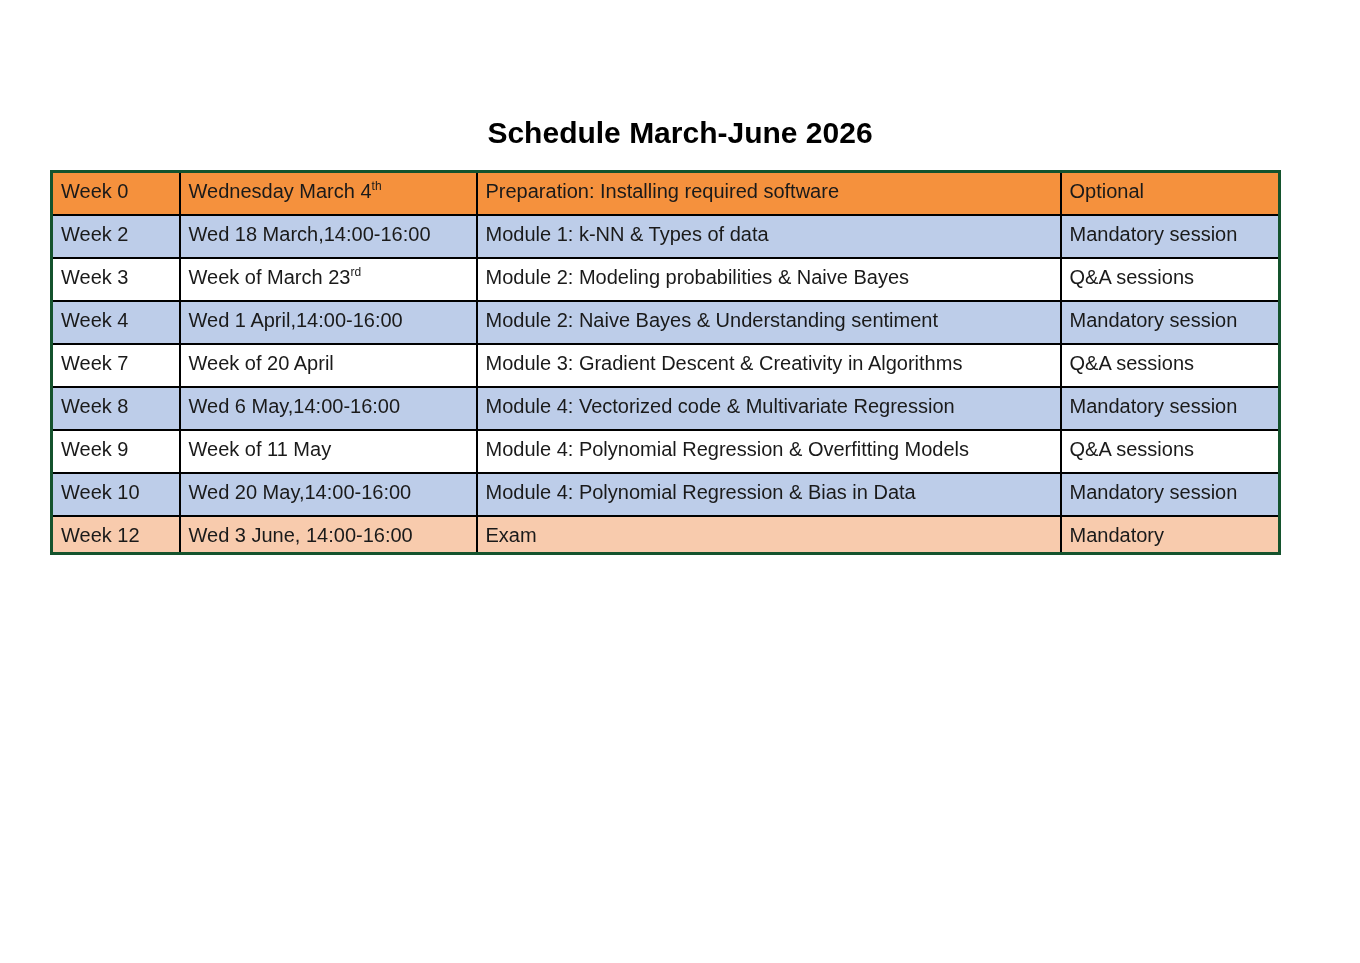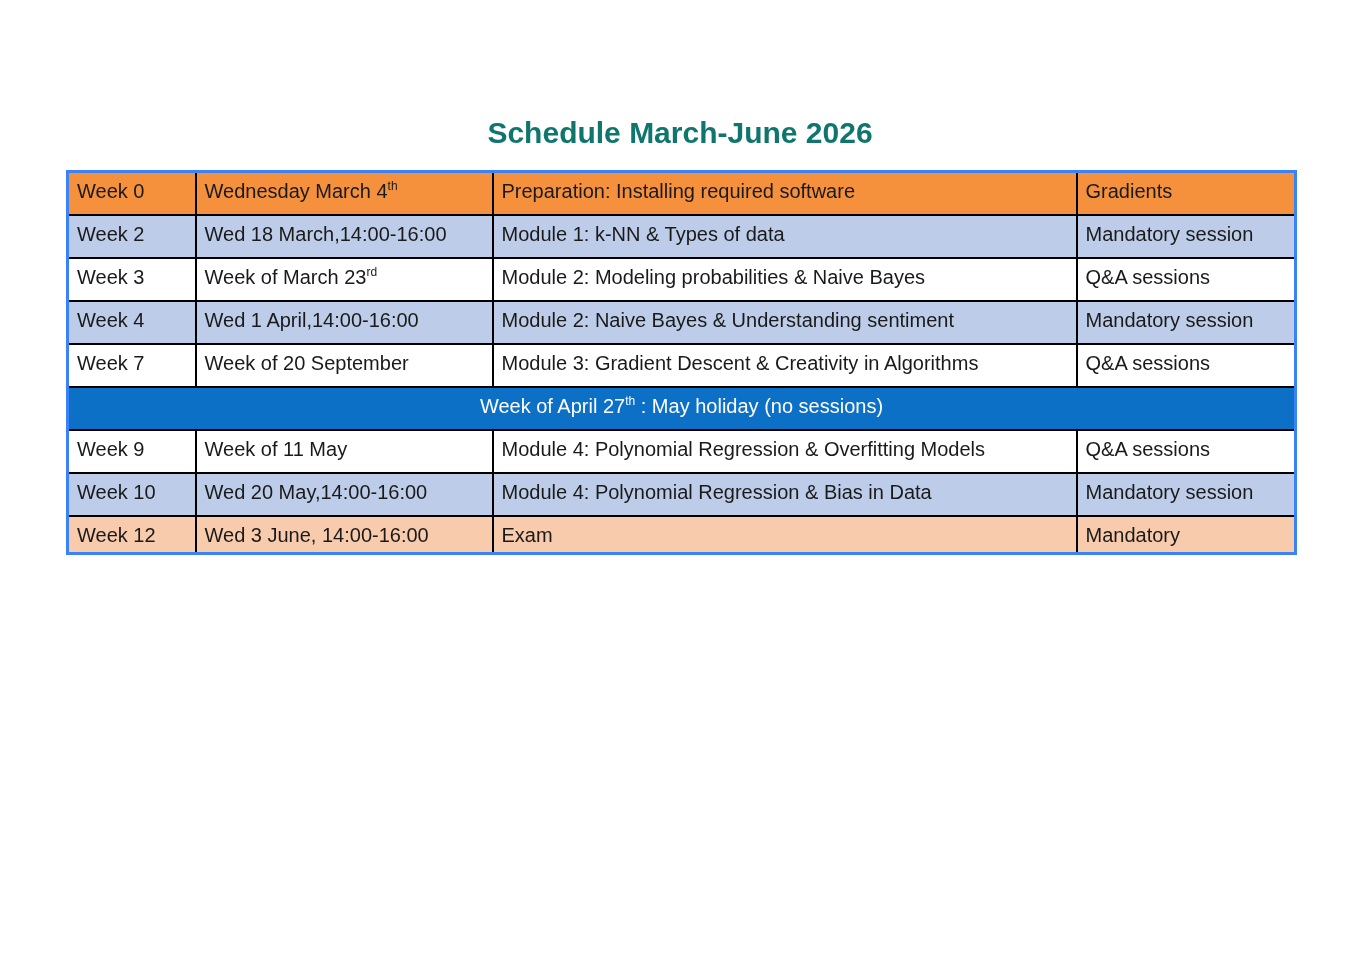--- a/index.html
+++ b/index.html
@@ -15,28 +15,28 @@
     background: #ffffff;
     box-sizing: border-box;
     padding-top: 116px;
   }
   .page-title {
     margin: 0 0 20px 0;
     text-align: center;
     font-size: 30px;
     font-weight: bold;
     letter-spacing: 0px;
-    color: #0f766e;
+    color: #000000;
   }
   table.schedule {
     border-collapse: collapse;
     table-layout: fixed;
-    margin-left: 66px;
+    margin-left: 50px;
     width: 1228px;
-    border: 3px solid #3b82f6;
+    border: 3px solid #14532d;
     padding-left: 20px;
   }
   col.c-week    { width: 128px; }
   col.c-date    { width: 297px; }
   col.c-topic   { width: 584px; }
   col.c-session { width: 219px; }
   td {
     border: 2px solid #000000;
     padding: 5px 8px 4px 8px;
     font-size: 20px;
@@ -71,21 +71,21 @@
       <col class="c-week">
         <col class="c-date">
         <col class="c-topic">
         <col class="c-session">
     </colgroup>
     <tbody>
         <tr class="row-orange">
           <td><span>Week 0</span></td>
           <td><span>Wednesday March 4</span><sup>th</sup></td>
           <td><span>Preparation: Installing required software</span></td>
-          <td><span>Gradients</span></td>
+          <td><span>Optional</span></td>
         </tr>
         <tr class="row-blue">
           <td><span>Week 2</span></td>
           <td><span>Wed 18 March,14:00-16:00</span></td>
           <td><span>Module 1: k-NN &amp; Types of data</span></td>
           <td><span>Mandatory session</span></td>
         </tr>
         <tr class="row-white">
           <td><span>Week 3</span></td>
           <td><span>Week of March 23</span><sup>rd</sup></td>
@@ -93,26 +93,29 @@
           <td><span>Q&amp;A sessions</span></td>
         </tr>
         <tr class="row-blue">
           <td><span>Week 4</span></td>
           <td><span>Wed 1 April,14:00-16:00</span></td>
           <td><span>Module 2: Naive Bayes &amp; Understanding sentiment</span></td>
           <td><span>Mandatory session</span></td>
         </tr>
         <tr class="row-white">
           <td><span>Week 7</span></td>
-          <td><span>Week of 20 September</span></td>
+          <td><span>Week of 20 April</span></td>
           <td><span>Module 3: Gradient Descent &amp; Creativity in Algorithms</span></td>
           <td><span>Q&amp;A sessions</span></td>
         </tr>
-        <tr class="row-holiday">
-          <td class="holiday-cell" colspan="4"><span>Week of April 27</span><sup>th</sup><span> : May holiday (no sessions)</span></td>
+        <tr class="row-blue">
+          <td><span>Week 8</span></td>
+          <td><span>Wed 6 May,14:00-16:00</span></td>
+          <td><span>Module 4: Vectorized code &amp; Multivariate Regression</span></td>
+          <td><span>Mandatory session</span></td>
         </tr>
         <tr class="row-white">
           <td><span>Week 9</span></td>
           <td><span>Week of 11 May</span></td>
           <td><span>Module 4: Polynomial Regression &amp; Overfitting Models</span></td>
           <td><span>Q&amp;A sessions</span></td>
         </tr>
         <tr class="row-blue">
           <td><span>Week 10</span></td>
           <td><span>Wed 20 May,14:00-16:00</span></td>

